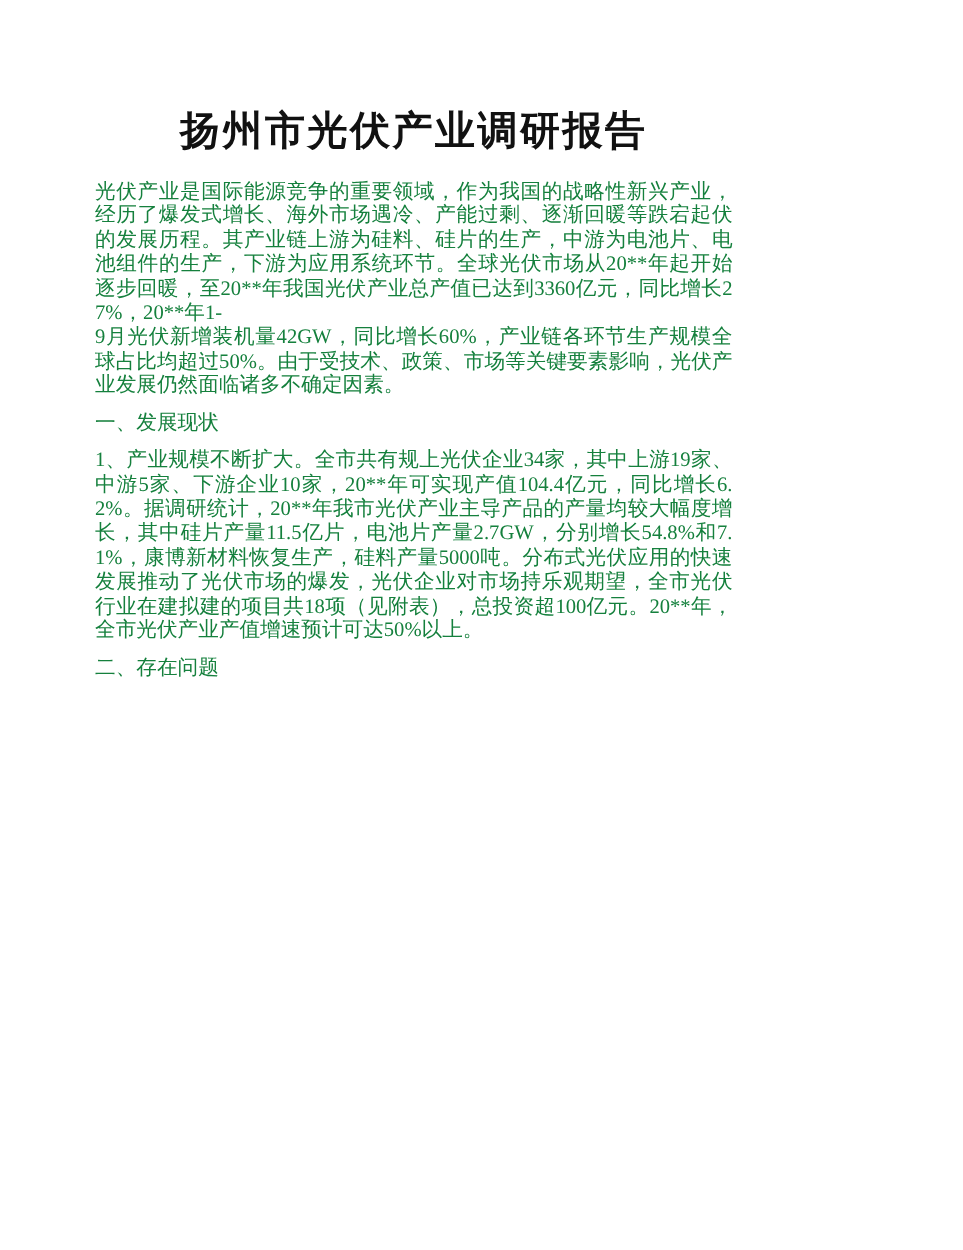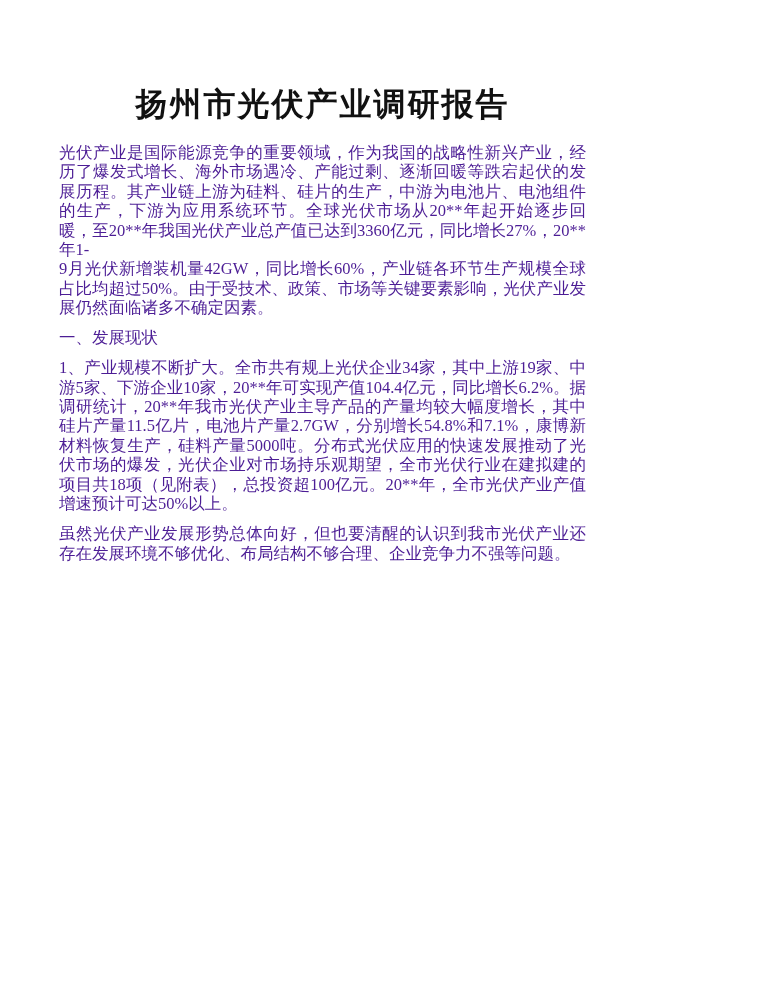--- a/index.html
+++ b/index.html
@@ -10,36 +10,36 @@
   body {
     width: 770px;
     height: 1000px;
     overflow: hidden;
     font-family: "Liberation Serif", serif;
   }
   .page {
     box-sizing: border-box;
     width: 683px;
     height: 1000px;
-    padding: 84px 97px 0 59px;
+    padding: 84px 97px 0 76px;
   }
   .doc-title {
     margin: 0;
     font-size: 32px;
     line-height: 40px;
     font-weight: bold;
     text-align: center;
     letter-spacing: 2px;
     color: #111111;
   }
   .para {
     margin: 10.6px 0 0 0;
     font-size: 16.5px;
     line-height: 19.4px;
-    color: #4c1d95;
+    color: #15803d;
     text-align: justify;
     text-align-last: left;
     word-break: break-all;
     white-space: pre-wrap;
   }
   .para.first {
     margin-top: 19px;
   }
 </style>
 </head>
@@ -50,16 +50,16 @@
 
   <p class="para first">光伏产业是国际能源竞争的重要领域，作为我国的战略性新兴产业，经历了爆发式增长、海外市场遇冷、产能过剩、逐渐回暖等跌宕起伏的发展历程。其产业链上游为硅料、硅片的生产，中游为电池片、电池组件的生产，下游为应用系统环节。全球光伏市场从20**年起开始逐步回暖，至20**年我国光伏产业总产值已达到3360亿元，同比增长27%，20**年1-
 9月光伏新增装机量42GW，同比增长60%，产业链各环节生产规模全球占比均超过50%。由于受技术、政策、市场等关键要素影响，光伏产业发展仍然面临诸多不确定因素。</p>
 
   <p class="para">一、发展现状</p>
 
   <p class="para">1、产业规模不断扩大。全市共有规上光伏企业34家，其中上游19家、中游5家、下游企业10家，20**年可实现产值104.4亿元，同比增长6.2%。据调研统计，20**年我市光伏产业主导产品的产量均较大幅度增长，其中硅片产量11.5亿片，电池片产量2.7GW，分别增长54.8%和7.1%，康博新材料恢复生产，硅料产量5000吨。分布式光伏应用的快速发展推动了光伏市场的爆发，光伏企业对市场持乐观期望，全市光伏行业在建拟建的项目共18项（见附表），总投资超100亿元。20**年，全市光伏产业产值增速预计可达50%以上。</p>
 
 
 
+  <p class="para">二、存在问题</p>
 
-  <p class="para">虽然光伏产业发展形势总体向好，但也要清醒的认识到我市光伏产业还存在发展环境不够优化、布局结构不够合理、企业竞争力不强等问题。</p>
 
 </div>
 
 </body></html>

